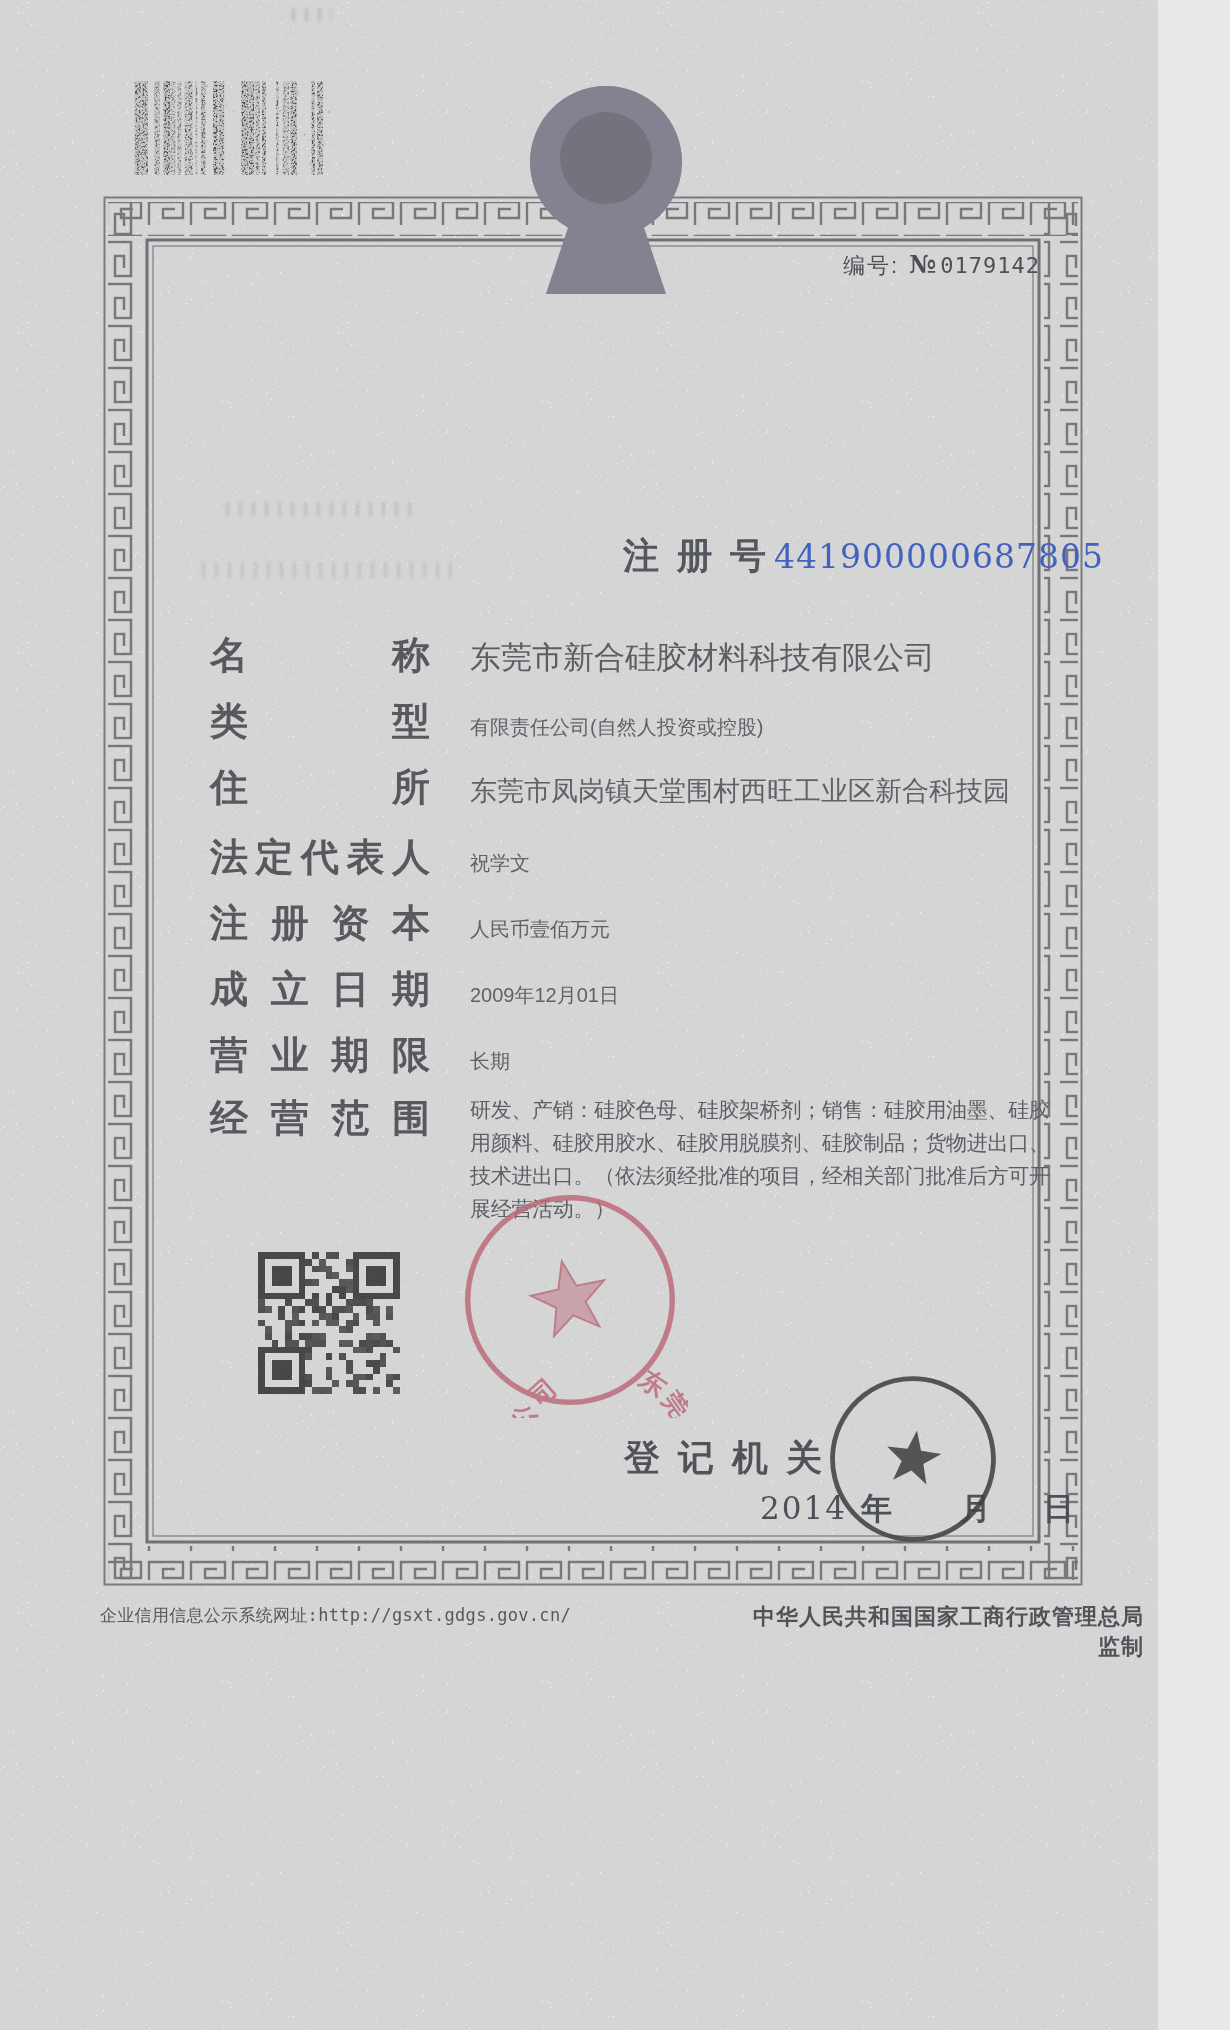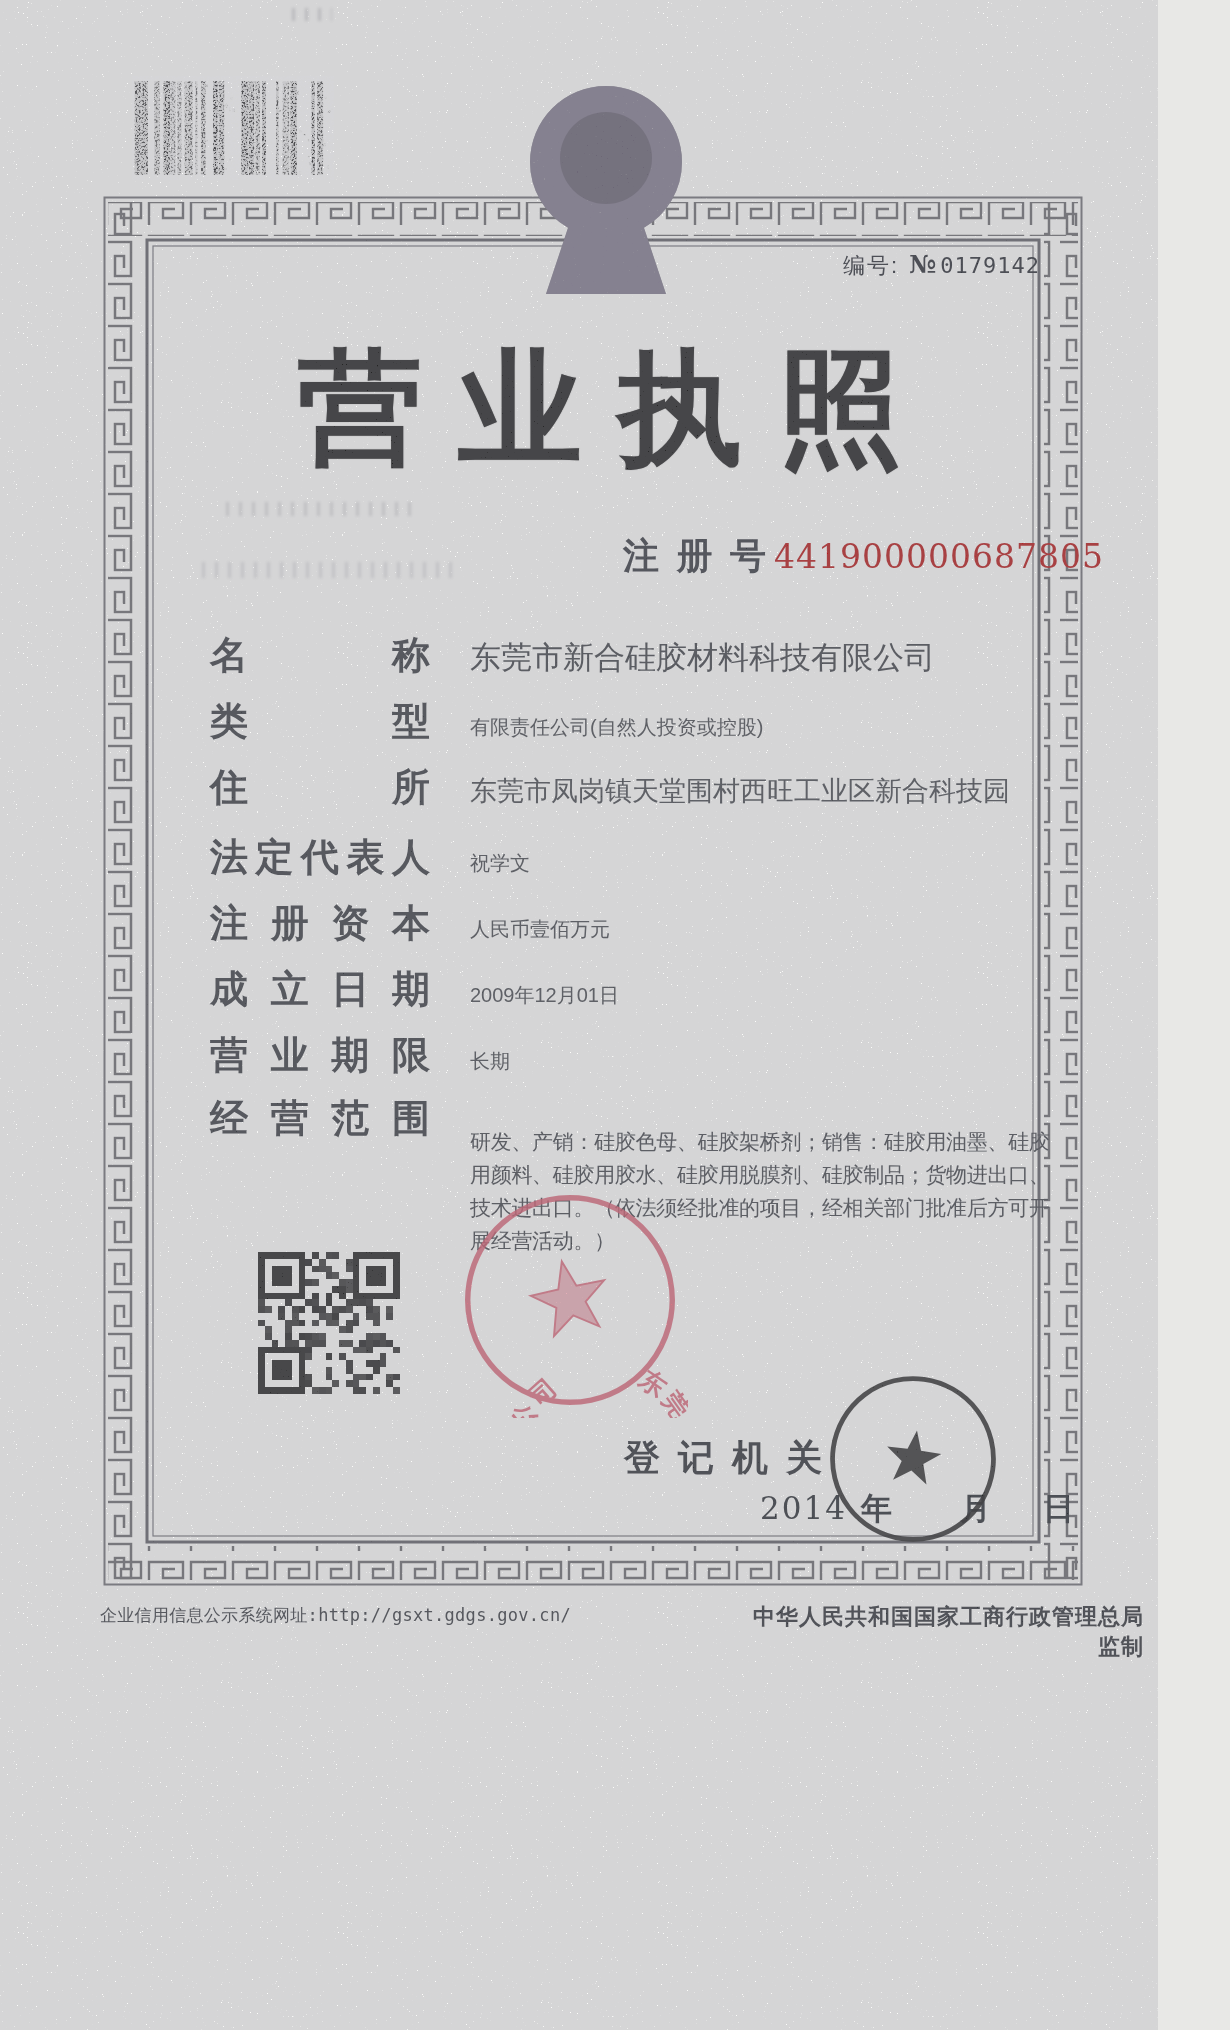--- a/index.html
+++ b/index.html
@@ -14,37 +14,37 @@
   .serial .s-label{font-size:22px;letter-spacing:2px;}
   .serial .s-no{font-family:"DejaVu Serif",serif;font-weight:700;font-size:25px;margin-left:10px;}
   .serial .s-num{font-family:"DejaVu Sans Mono",monospace;font-size:22px;margin-left:4px;letter-spacing:1px;}
   
   .cert-title{position:absolute;left:298px;top:340px;z-index:4;font-size:124px;line-height:1.1;
         font-weight:900;color:#242424;letter-spacing:36px;white-space:nowrap;
         text-shadow:0 0 1px rgba(40,40,40,.6);}
   
   .regline{position:absolute;left:623px;top:532px;z-index:4;display:flex;align-items:baseline;}
   .regname{width:143px;font-size:36px;font-weight:700;color:#3a3d44;}
-  .regnum{margin-left:8px;font-family:"DejaVu Serif",serif;font-size:33px;letter-spacing:1px;color:#b91c1c;}
+  .regnum{margin-left:8px;font-family:"DejaVu Serif",serif;font-size:33px;letter-spacing:1px;color:#1d4ed8;}
   
   .fields{position:absolute;left:210px;top:630px;width:850px;z-index:4;}
   .frow{position:absolute;left:0;display:flex;align-items:baseline;}
   .frow:nth-of-type(1){top:0px;}
   .frow:nth-of-type(2){top:66px;}
   .frow:nth-of-type(3){top:132px;}
   .frow:nth-of-type(4){top:202px;}
   .frow:nth-of-type(5){top:268px;}
   .frow:nth-of-type(6){top:334px;}
   .frow:nth-of-type(7){top:400px;}
   .frow:nth-of-type(8){top:463px;align-items:flex-start;}
   .flabel{width:220px;font-size:38px;font-weight:700;color:#3d4046;}
   .fvalue{margin-left:40px;font-size:20px;color:#4a4d52;white-space:nowrap;}
   .fvalue.big{font-size:31px;color:#44474c;}
   .fvalue.scope{font-size:21px;line-height:33px;width:585px;white-space:normal;
-        letter-spacing:-0.3px;color:#45484e;margin-top:32px;}
+        letter-spacing:-0.3px;color:#45484e;}
   .jchars{display:flex;justify-content:space-between;}
   
   .qr-svg{position:absolute;left:258px;top:1252px;width:142px;height:142px;z-index:4;shape-rendering:crispEdges;}
   .red-seal-svg{position:absolute;left:452px;top:1182px;width:236px;height:236px;z-index:6;opacity:.82;}
   .black-seal-svg{position:absolute;left:822px;top:1368px;width:182px;height:182px;z-index:7;opacity:.88;}
   .authority{position:absolute;left:624px;top:1434px;width:198px;z-index:4;
         font-size:36px;font-weight:700;color:#34373d;}
   .dateline{position:absolute;left:760px;top:1488px;z-index:5;display:flex;align-items:baseline;
         font-size:31px;color:#2f3338;}
   .dateline .d-year{font-family:"DejaVu Serif",serif;letter-spacing:2px;}
@@ -209,21 +209,20 @@
       <circle cx="98" cy="84" r="46" fill="#3f3a47" opacity="0.35"></circle>
     </g>
   </svg>
 
   <div class="serial">
     <span class="s-label">编号:</span>
     <span class="s-no">№</span>
     <span class="s-num">0179142</span>
   </div>
 
-  <div class="cert-title">营业执照</div>
 
   <div class="regline">
     <span class="regname jchars">
         <span>注</span>
         <span>册</span>
         <span>号</span>
       </span>
     <span class="regnum">441900000687805</span>
   </div>
 

